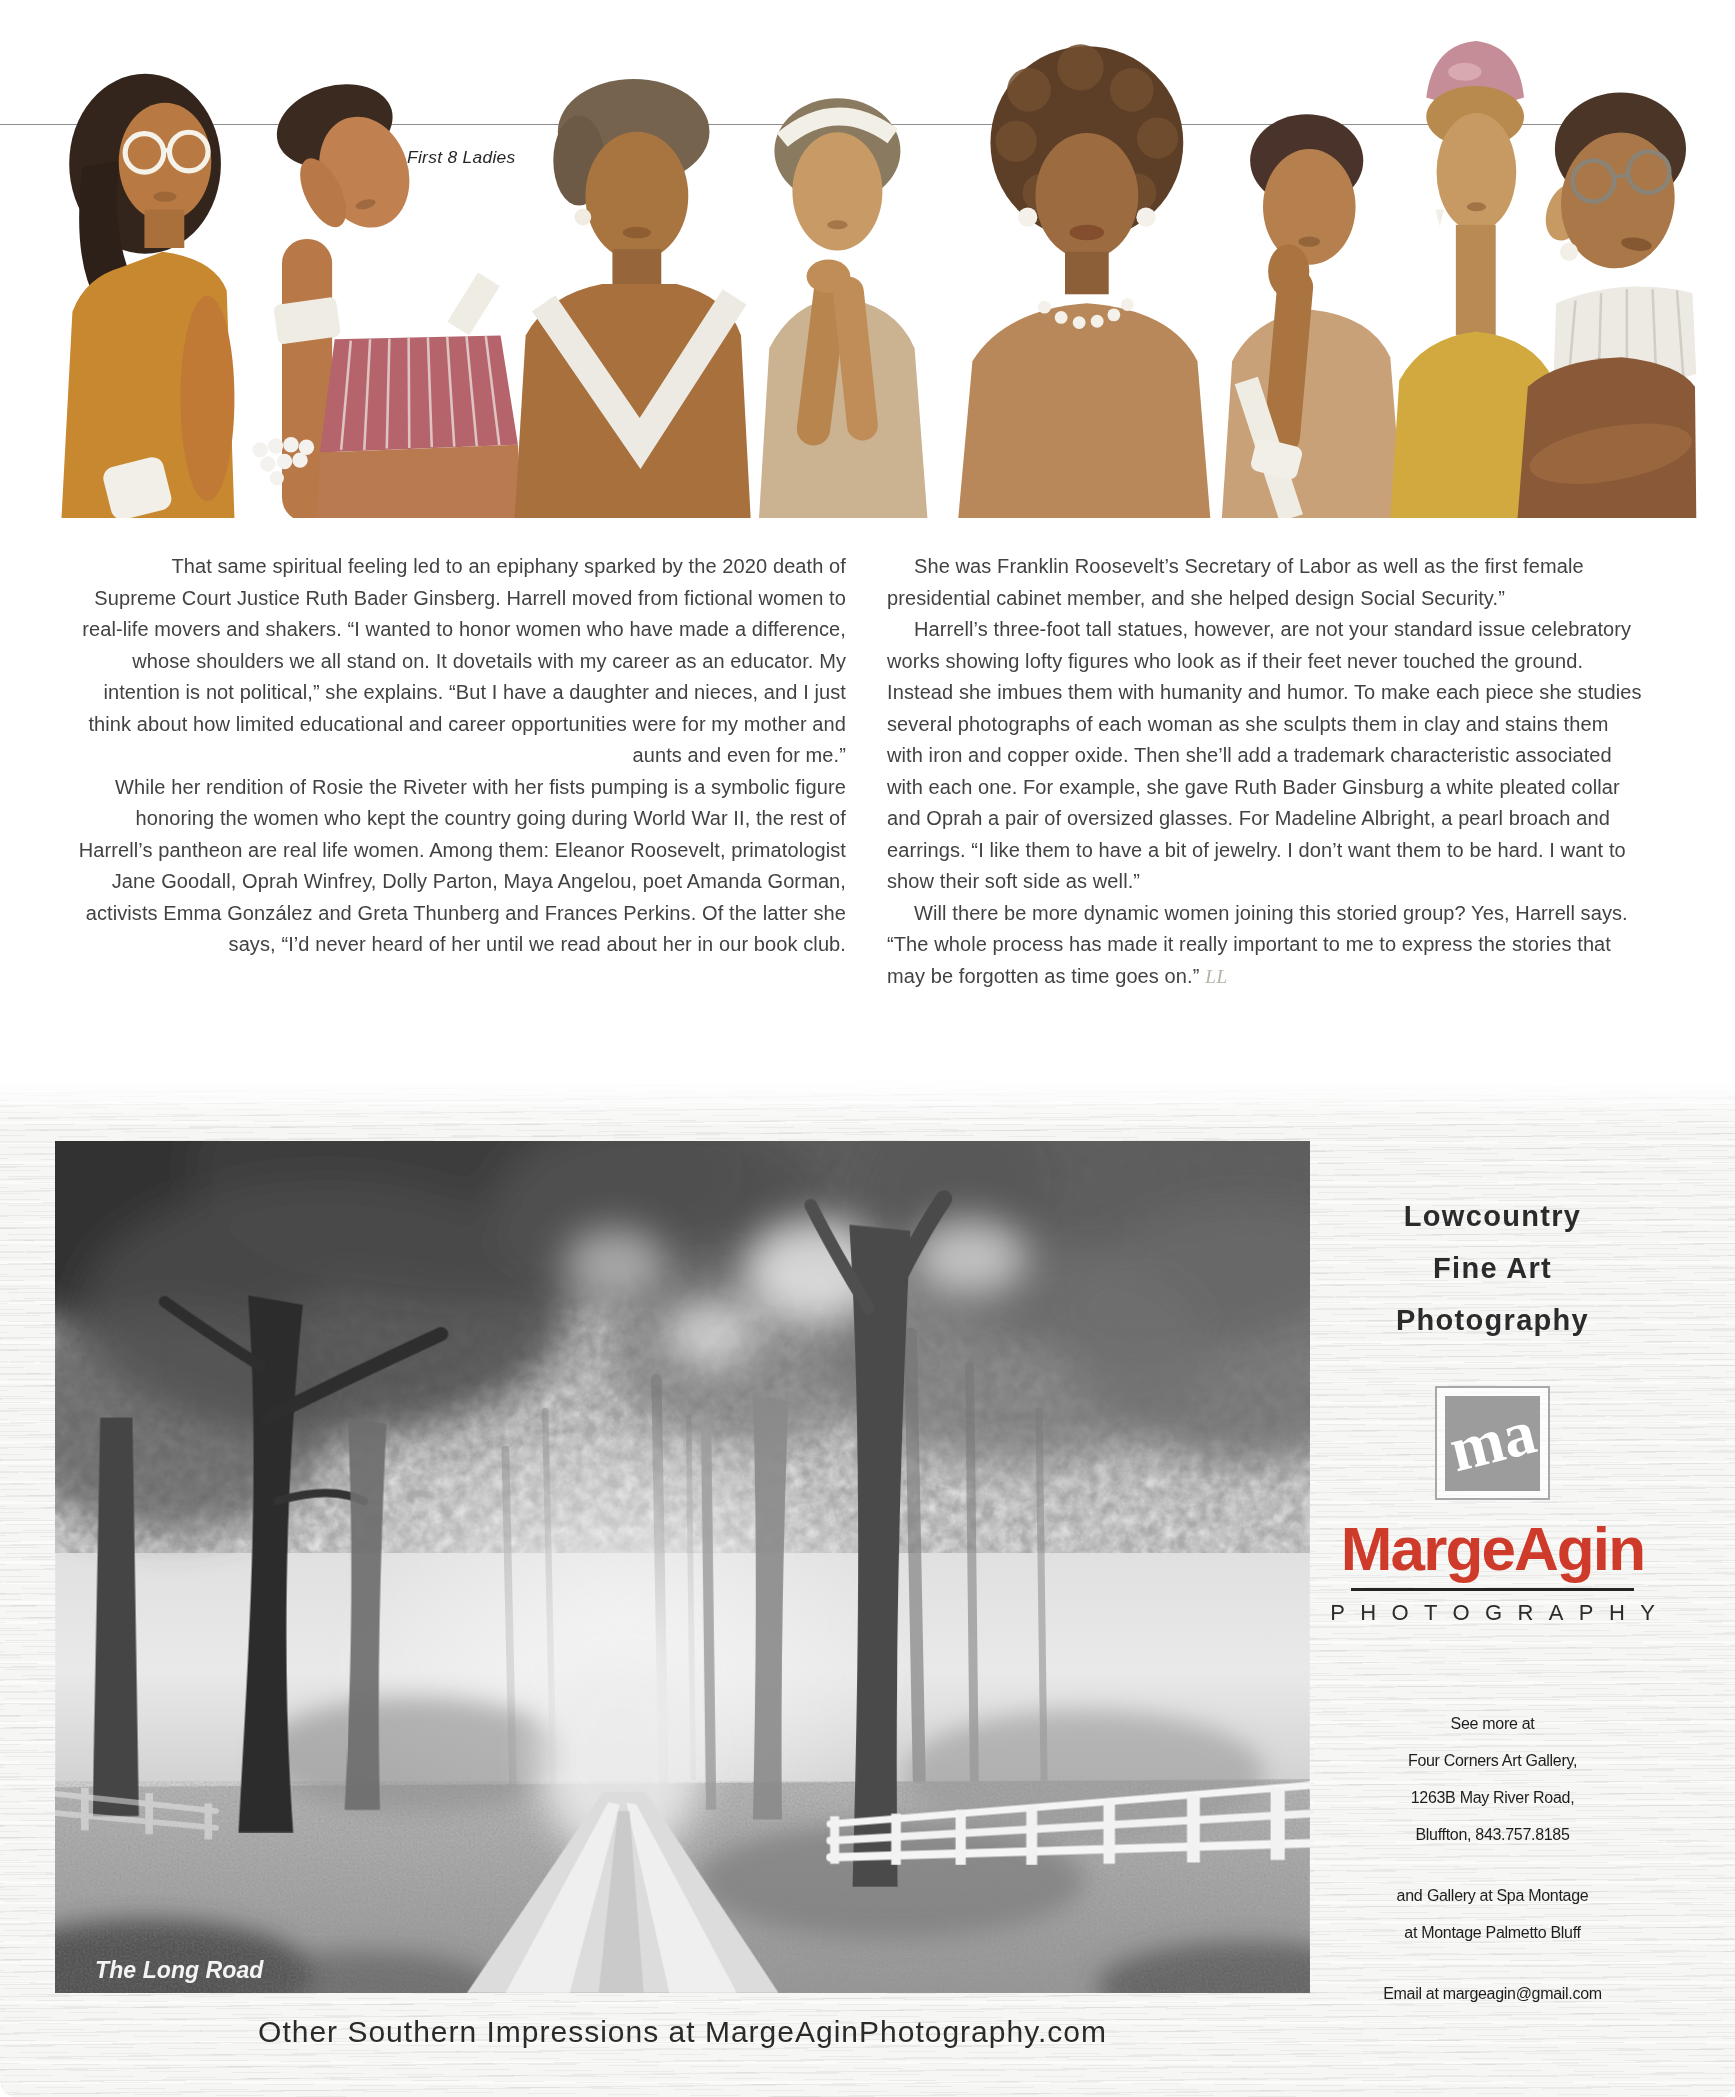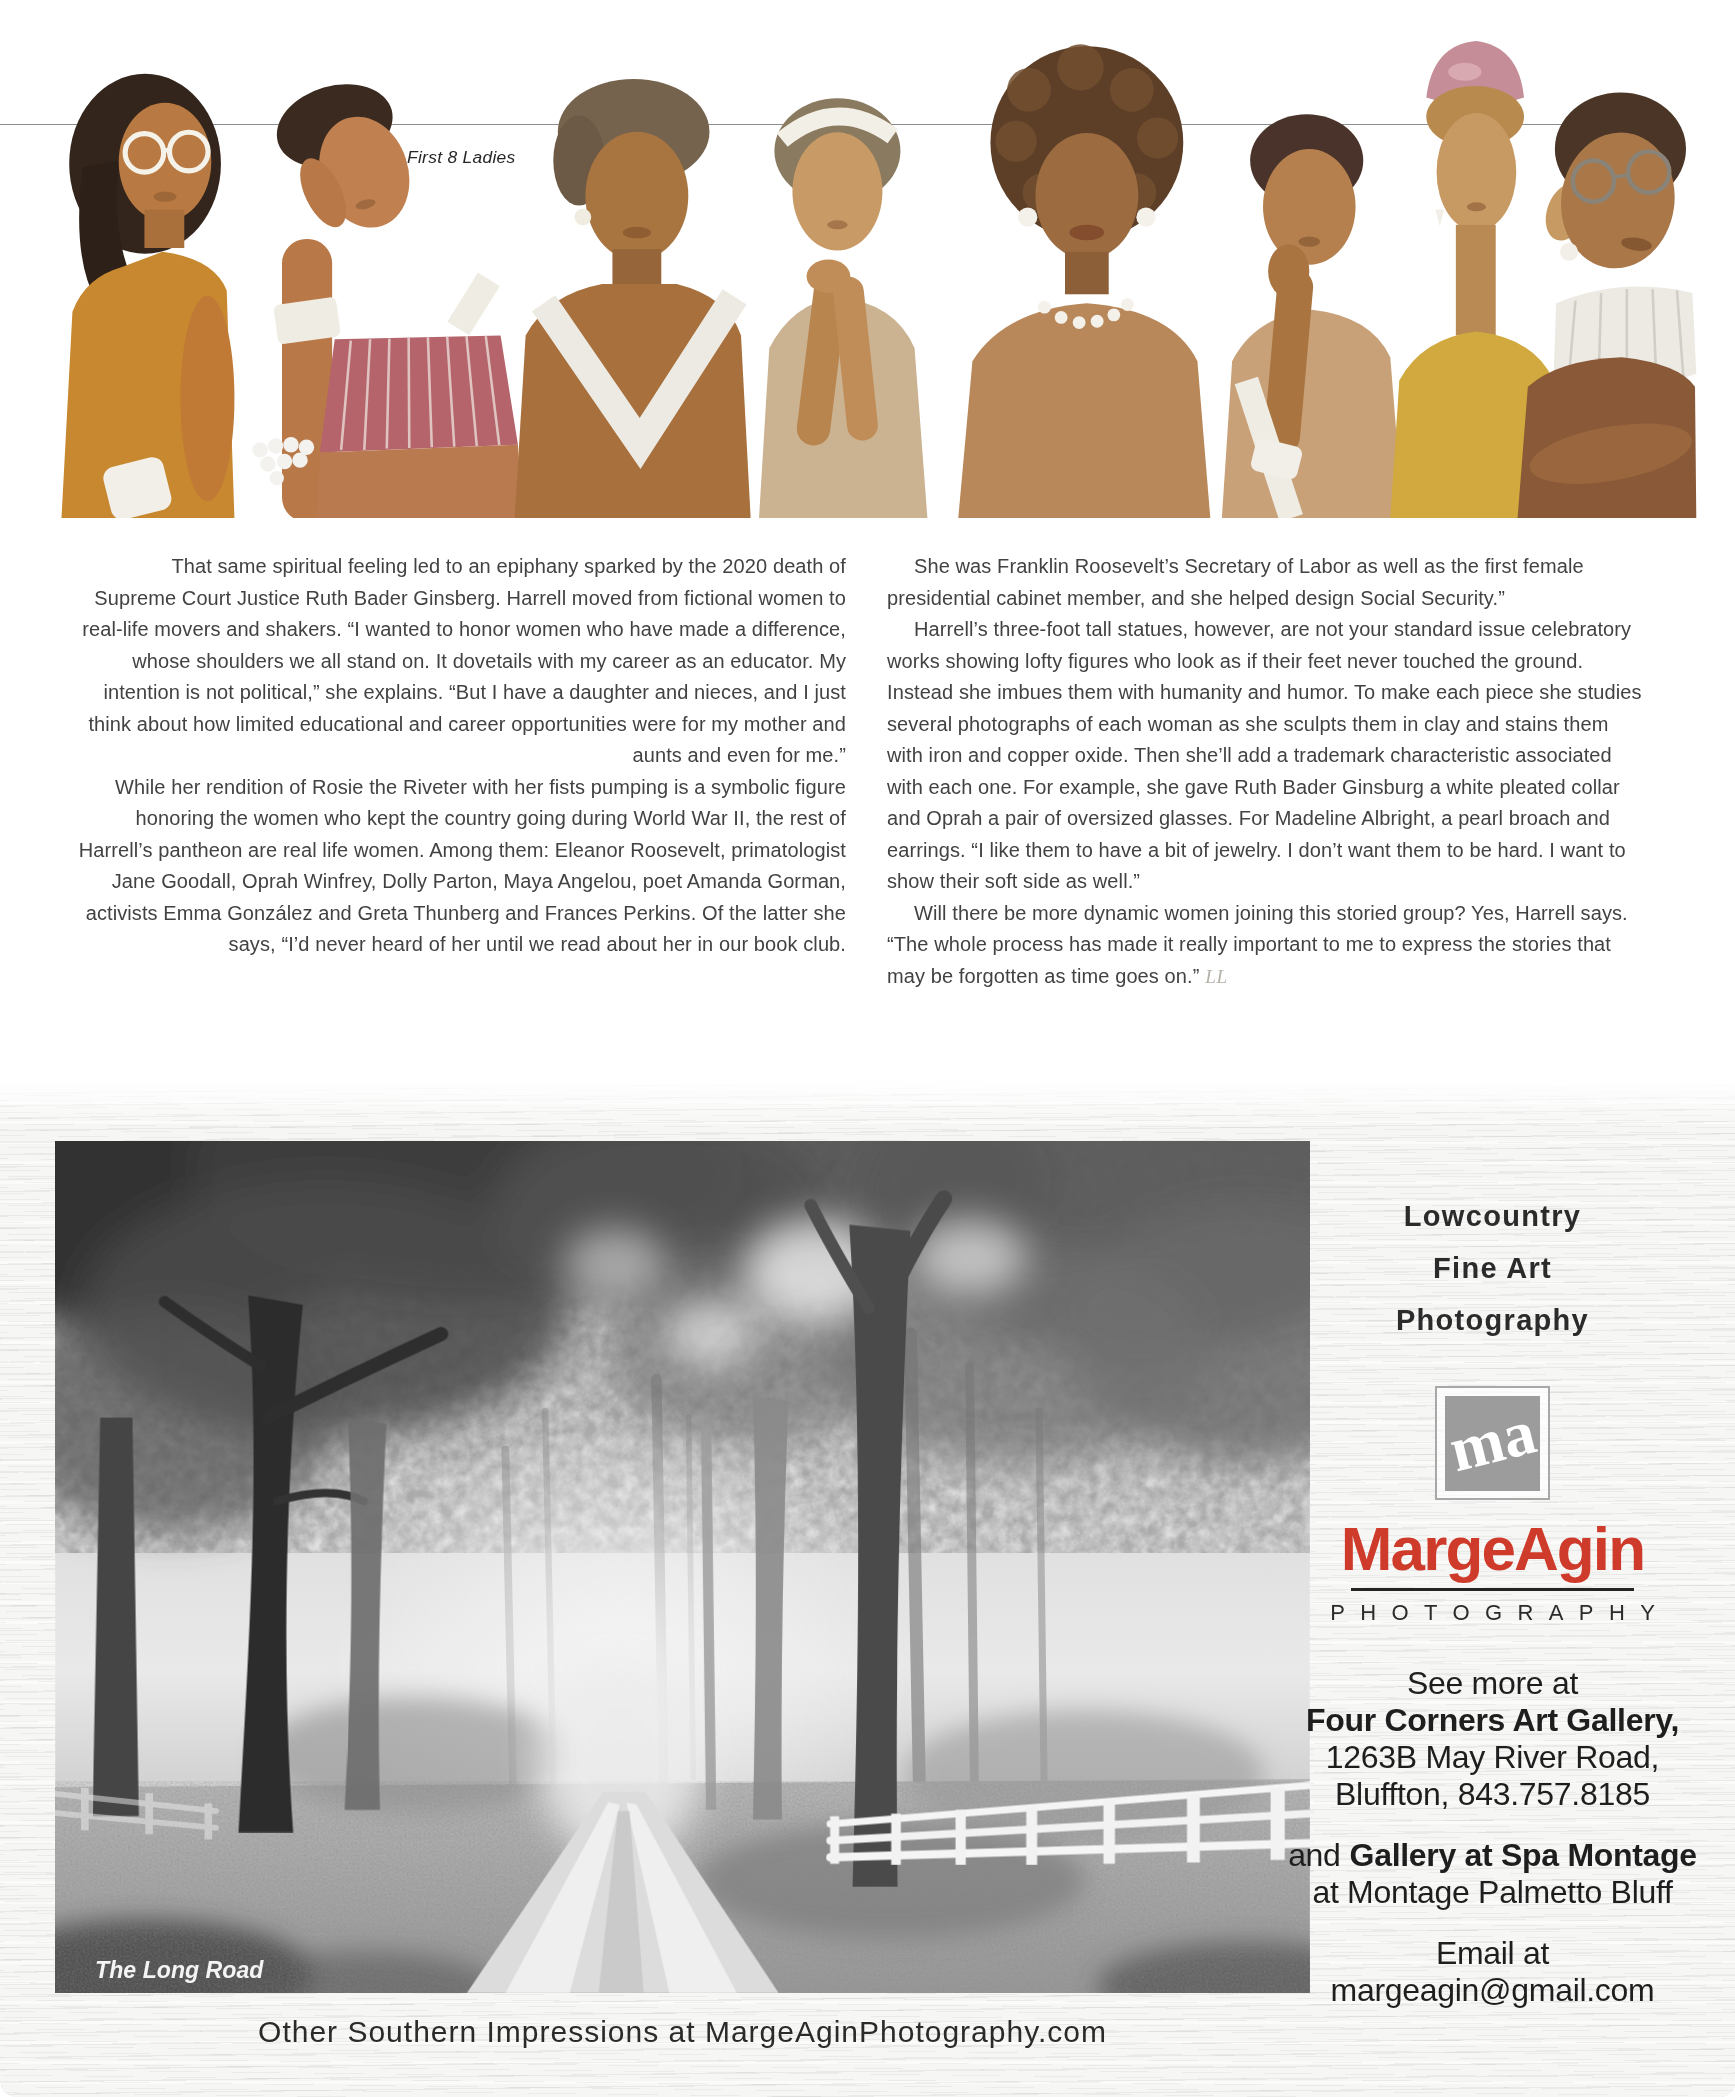--- a/index.html
+++ b/index.html
@@ -65,22 +65,22 @@
     font-family:"Liberation Serif", serif; font-weight:bold;
     font-size:64px; line-height:95px; color:#ffffff;
     transform:rotate(-14deg);
   }
   .brand-name {
     margin-top:15px; font-size:62px; font-weight:bold; letter-spacing:-1.9px;
     line-height:64px;
   }
   .brand-rule { width:283px; height:3.2px; background:#242424; margin:6.4px auto 9px auto; }
   .brand-word { font-size:22px; letter-spacing:15.4px; padding-left:15.4px; color:#2b2b2b; font-weight:400; }
-  .contact { margin-top:39px; font-size:32px; line-height:37px; color:#1e1e1e; letter-spacing:-0.3px; }
-  .contact .b { font-weight:bold;text-align:center; }
+  .contact { margin-top:79px; font-size:16px; line-height:37px; color:#1e1e1e; letter-spacing:-0.3px; }
+  .contact .b { font-weight:normal;text-align:center; }
   .contact .gap { height:24px; }
   .and-w { margin-right:0.28em; }
   .ad-footer-line {
     position:absolute; left:55px; top:934px; width:1255px; text-align:center;
     font-size:30px; letter-spacing:1px; color:#2a2a2a; font-weight:400;
   }
 </style>
 </head>
 <body>
 

